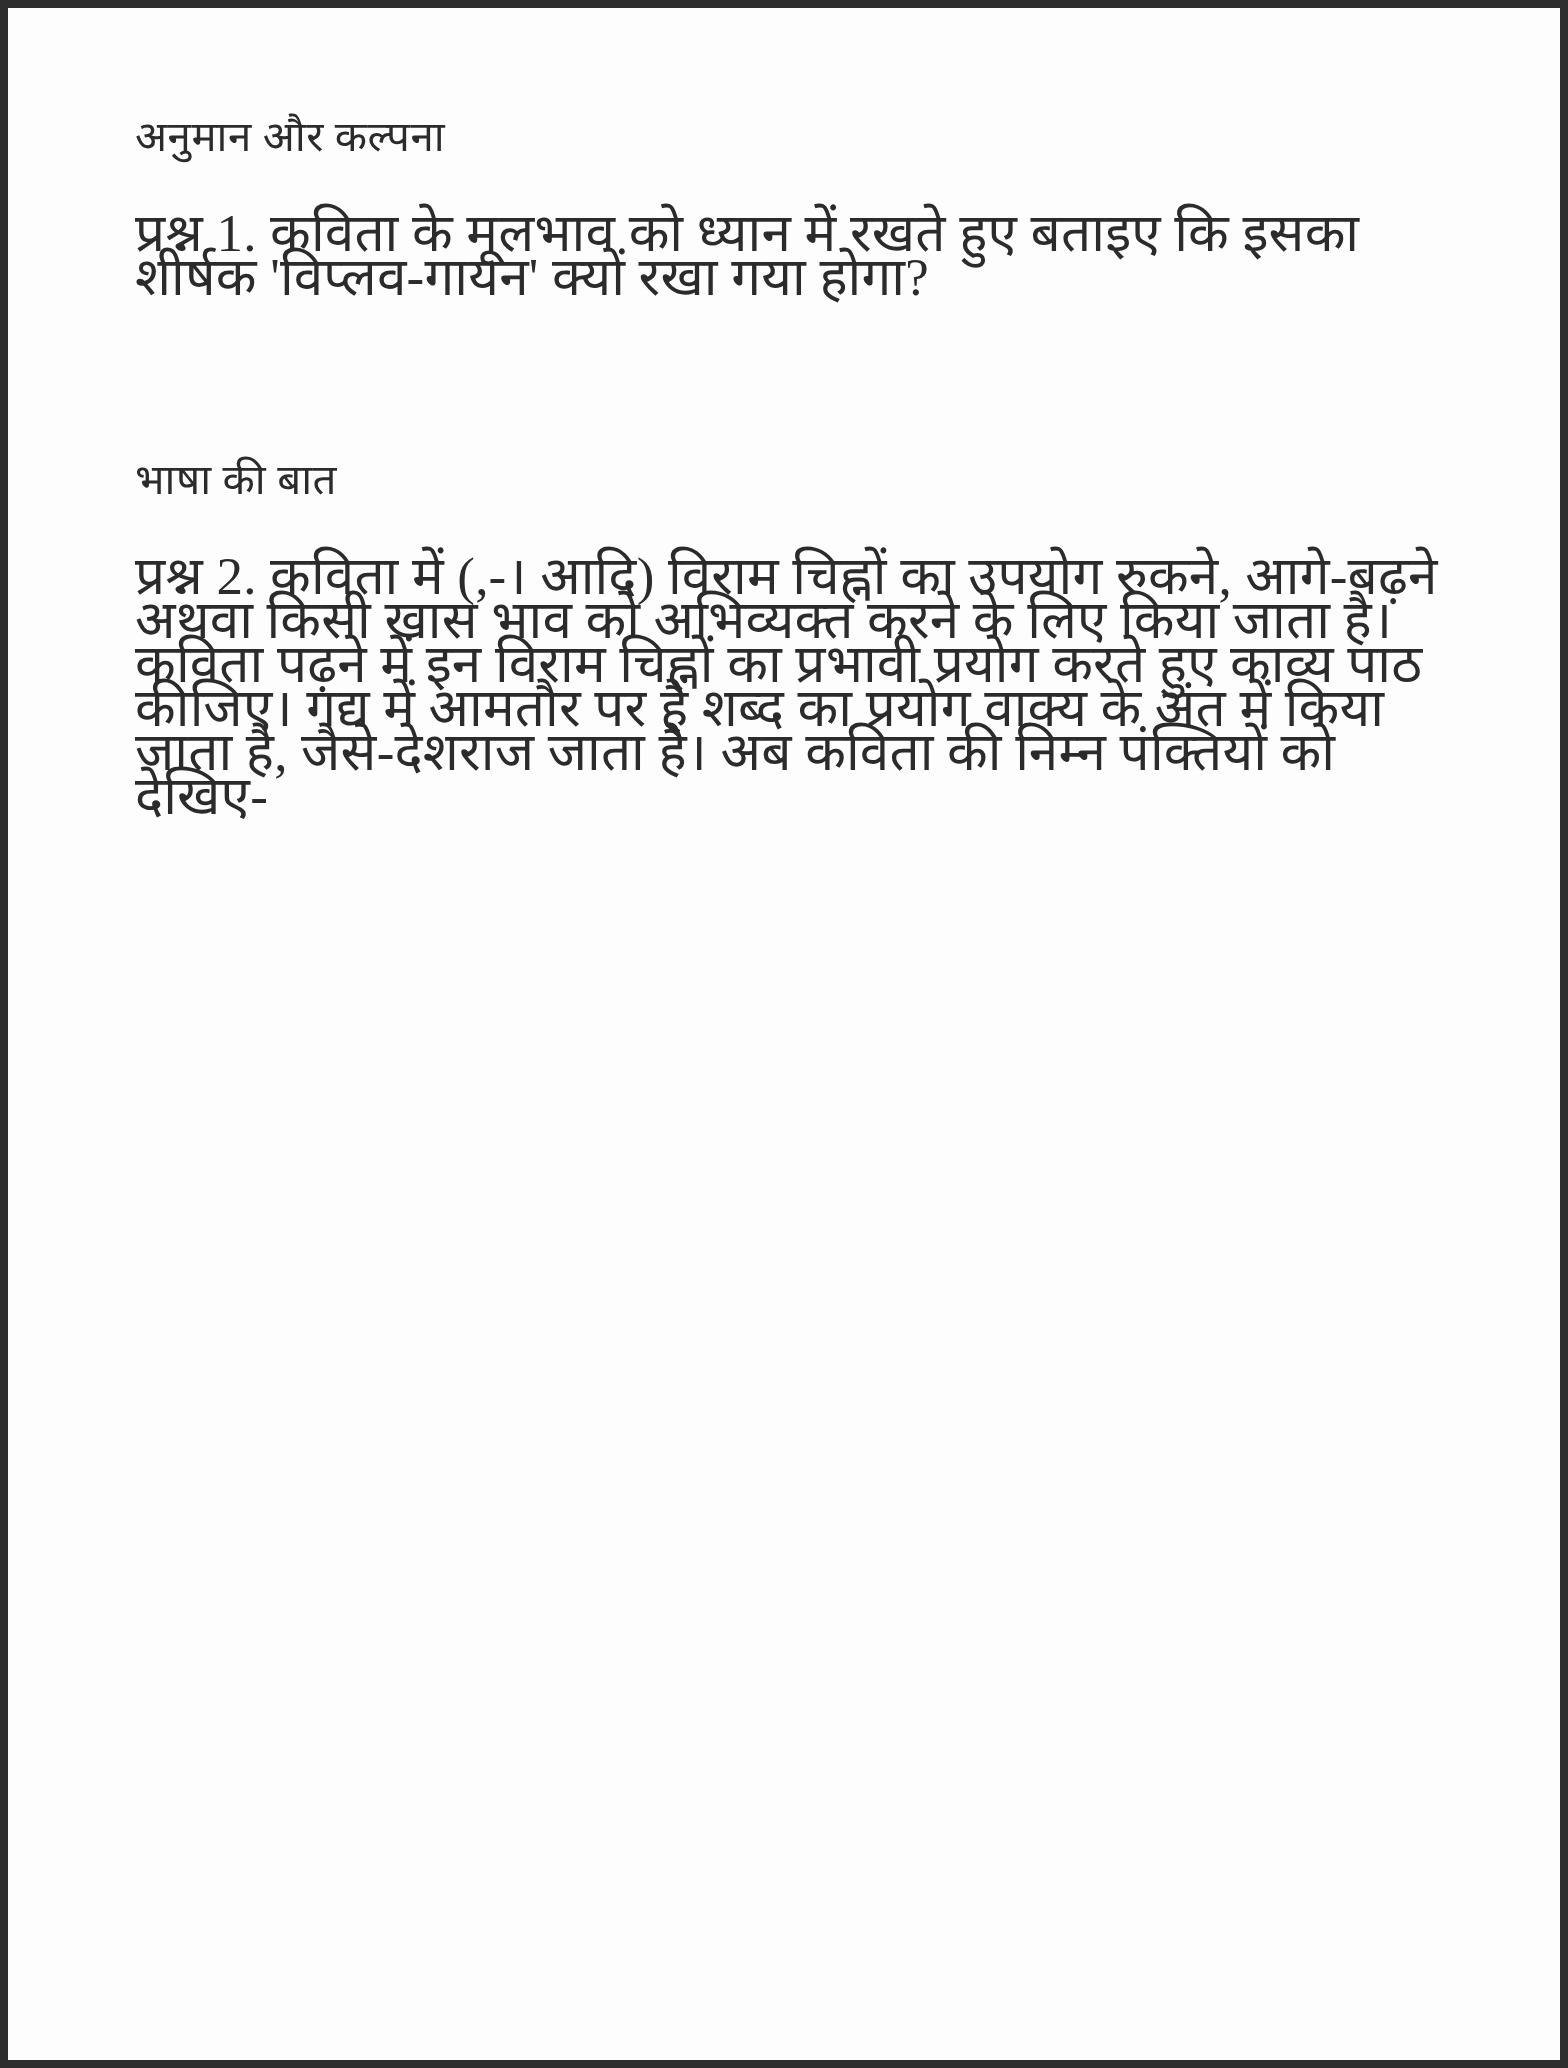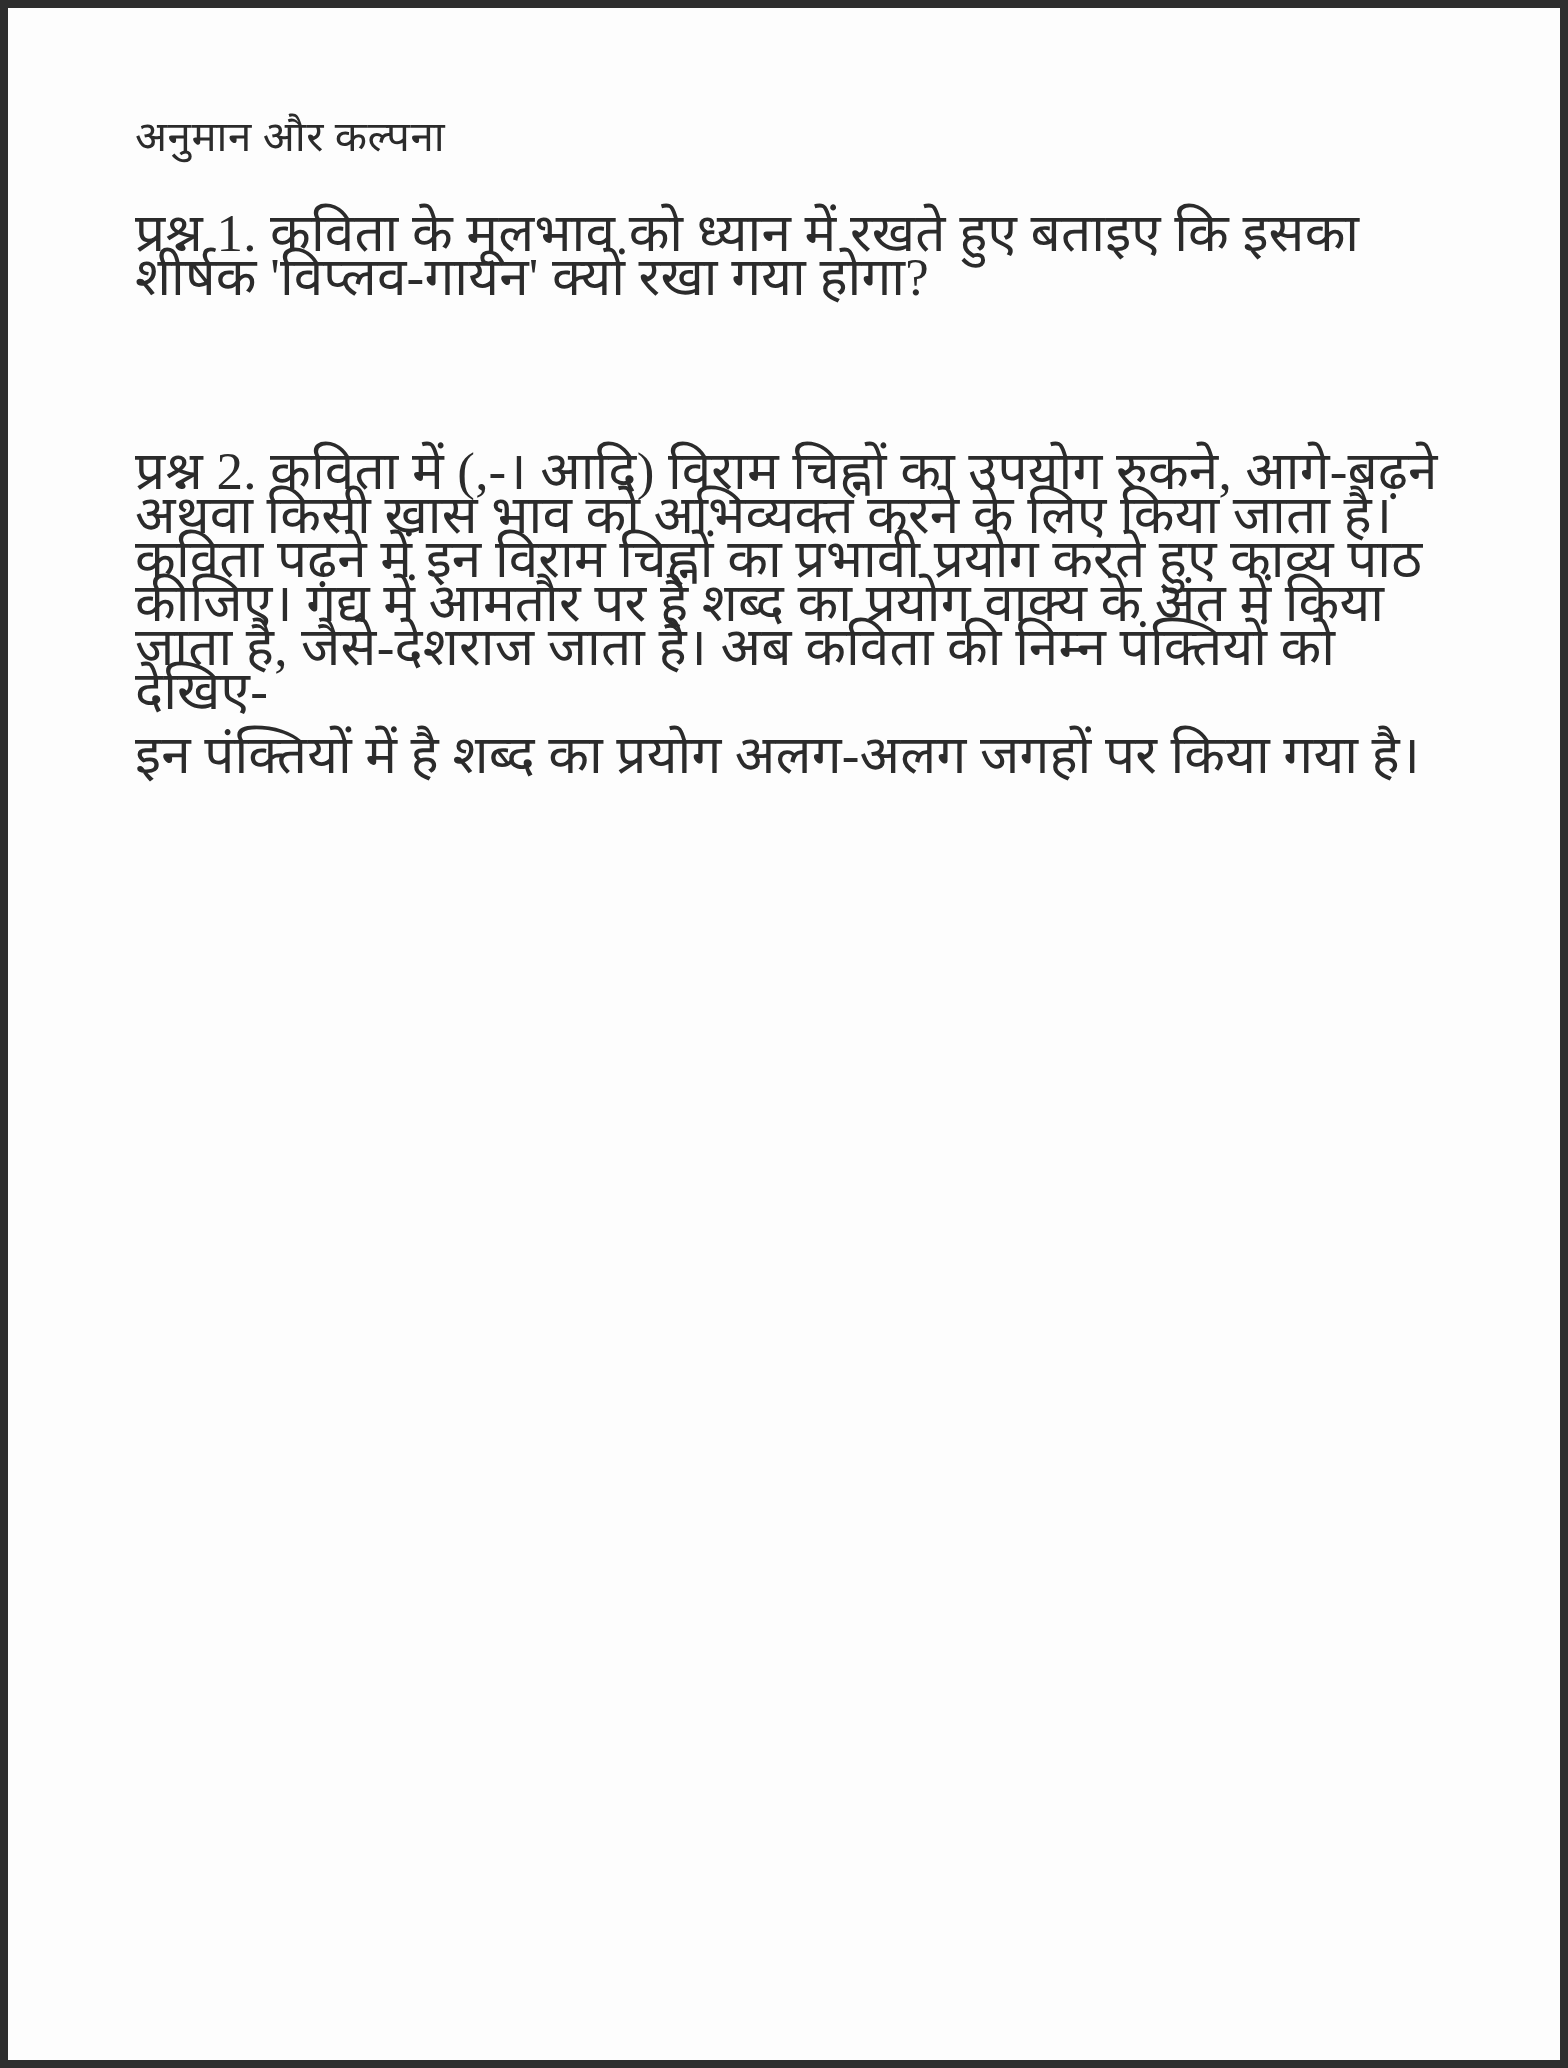--- a/index.html
+++ b/index.html
@@ -63,18 +63,18 @@
 <div class="page">
   <div class="content">
 
     <div class="section">
       <h2 class="section-heading">अनुमान और कल्पना</h2>
       <p class="para">प्रश्न 1. कविता के मूलभाव को ध्यान में रखते हुए बताइए कि इसका शीर्षक 'विप्लव-गायन' क्यों रखा गया होगा?</p>
       <div class="answer-gap"></div>
     </div>
 
     <div class="section">
+      <h2 class="section-heading">भाषा की बात</h2>
       <p class="para">प्रश्न 2. कविता में (,-। आदि) विराम चिह्नों का उपयोग रुकने, आगे-बढ़ने अथवा किसी खास भाव को अभिव्यक्त करने के लिए किया जाता है। कविता पढ़ने में इन विराम चिह्नों का प्रभावी प्रयोग करते हुए काव्य पाठ कीजिए। गद्य में आमतौर पर है शब्द का प्रयोग वाक्य के अंत में किया जाता है, जैसे-देशराज जाता है। अब कविता की निम्न पंक्तियों को देखिए-</p>
-      <p class="para">इन पंक्तियों में है शब्द का प्रयोग अलग-अलग जगहों पर किया गया है।</p>
     </div>
 
   </div>
 </div>
 
 </body></html>

